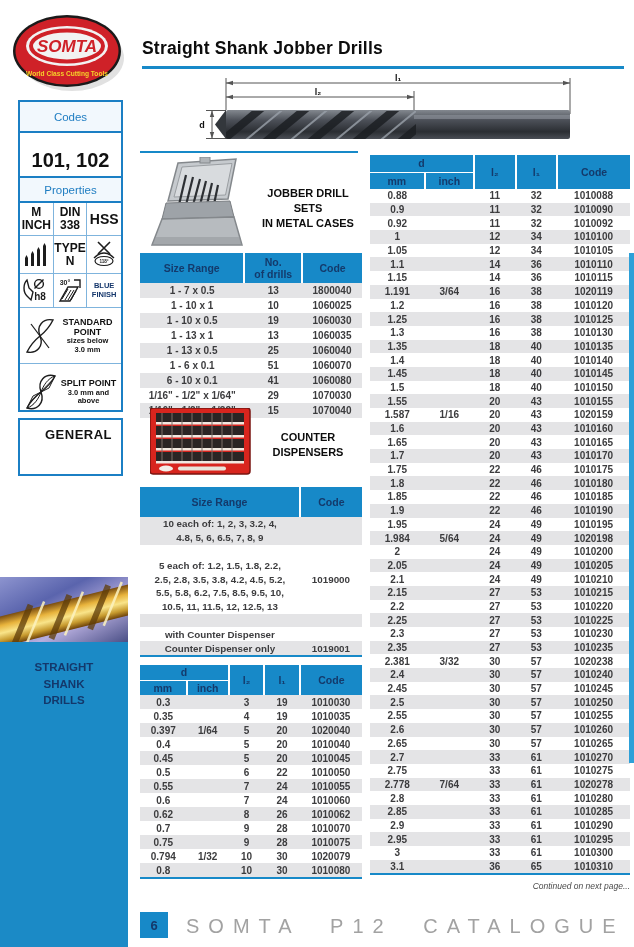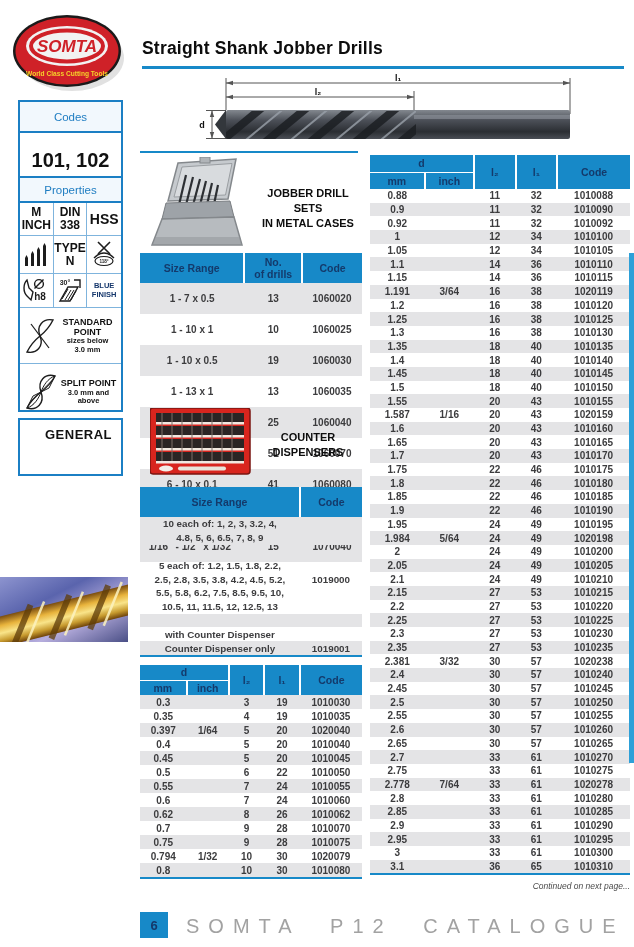--- a/index.html
+++ b/index.html
@@ -41,21 +41,21 @@
   .dtable thead th{border-left:2px solid #fff;}
   .dtable thead th:first-child{border-left:none;}
   .dtable th.spanD{border-bottom:1.5px solid #fff;}
   .dtable td{font-size:10px;font-weight:bold;color:#3c3c3e;text-align:center;padding:0;overflow:hidden;white-space:nowrap;}
   .dtable tr.alt{background:#e4e4e6;}
   .blue-bot{border-bottom:2.5px solid #1789c8;}
   .mid-head{font-size:11px;font-weight:bold;color:#0d0d0d;text-align:center;line-height:1.35;}
 
   .r-tbl td{height:13.7px;}
   .l-tbl td{height:14px;}
-  .s-tbl td{height:31px;}
+  .s-tbl td{height:15px;}
   .c-tbl td{height:13.8px;font-size:9.8px;margin-top:34px;}
   .c-tbl td.codecell{text-align:center;}
 
   .continued{font-size:8.5px;font-style:italic;color:#4a4a4a;text-align:right;}
 
   
   .pagebox{background:#1789c8;color:#14386b;font-weight:bold;font-size:13px;display:flex;align-items:center;justify-content:center;}
   .cat-text{color:#a2a2a2;font-size:20px;letter-spacing:9px;word-spacing:16px;white-space:nowrap;}
 </style>
 </head>
@@ -260,20 +260,25 @@
         <line x1="86" y1="58" x2="114" y2="20"></line>
       </g>
       <g stroke="#fdf3c0" stroke-width="2.5" opacity="0.85">
         <line x1="20" y1="58" x2="48" y2="20"></line>
           <line x1="60" y1="58" x2="88" y2="20"></line>
         <line x1="100" y1="58" x2="128" y2="20"></line>
       </g>
     </g>
   </svg>
 
+  <div class="abs band" style="left:0;top:642px;width:128px;height:305px;">
+    <div class="band-label preline">STRAIGHT
+SHANK
+DRILLS</div>
+  </div>
 
   <svg class="abs" style="left:148px;top:157px;" width="106" height="94" viewBox="0 0 106 94">
     <polygon points="30,6 88,2 80,42 20,44" fill="#c6cace" stroke="#84888c" stroke-width="1.5"></polygon>
     <polygon points="34,10 84,6.5 77.5,38 26,40" fill="#d8dbde" stroke="#9a9ea2" stroke-width="1"></polygon>
     <rect x="52" y="0" width="10" height="6" fill="#b0b4b8" stroke="#84888c"></rect>
     <g stroke="#2c2f33" stroke-width="2.2">
       <line x1="30" y1="52" x2="38" y2="18"></line>
         <line x1="37" y1="52" x2="45" y2="20"></line>
       <line x1="44" y1="52" x2="52" y2="22"></line>
         <line x1="51" y1="52" x2="58" y2="24"></line>
@@ -299,21 +304,21 @@
         <th class="preline">No.
 of drills</th>
         <th>Code</th>
       </tr>
     </thead>
     <tbody>
 
     <tr class="alt">
         <td>1 - 7 x 0.5</td>
         <td>13</td>
-        <td>1060020</td>
+        <td>1800040</td>
       </tr>
         <tr>
         <td>1 - 10 x 1</td>
         <td>10</td>
         <td>1060025</td>
       </tr>
         <tr class="alt">
         <td>1 - 10 x 0.5</td>
         <td>19</td>
         <td>1060030</td>

